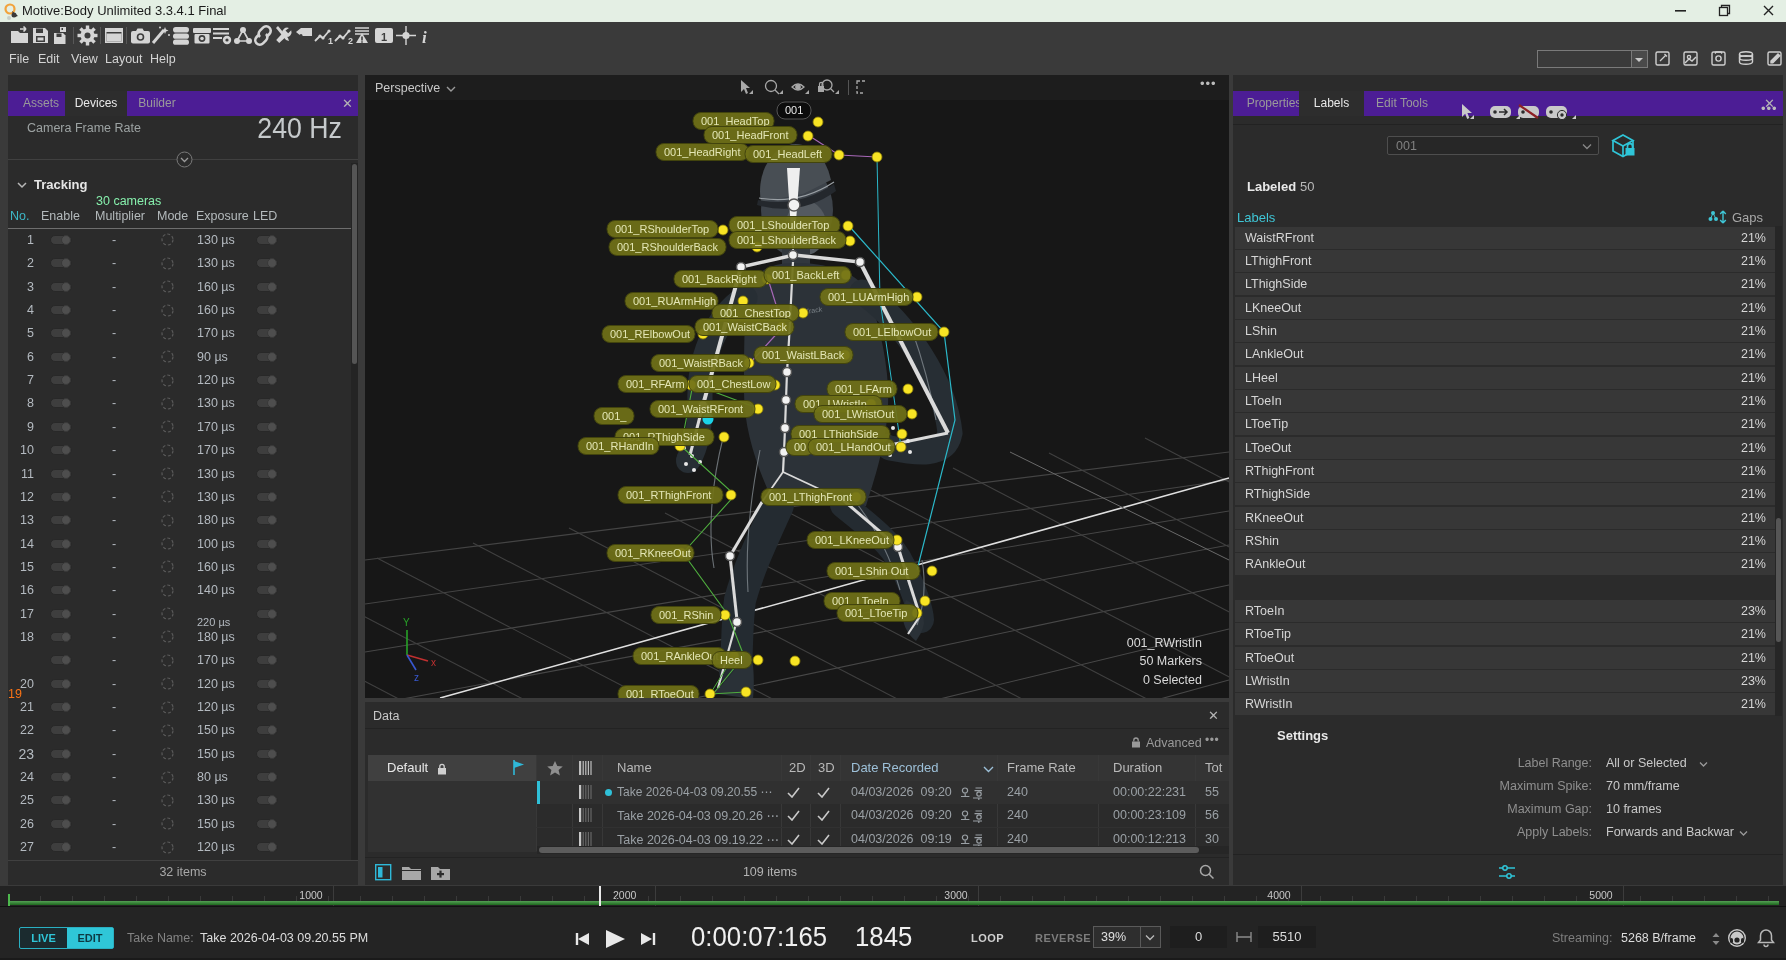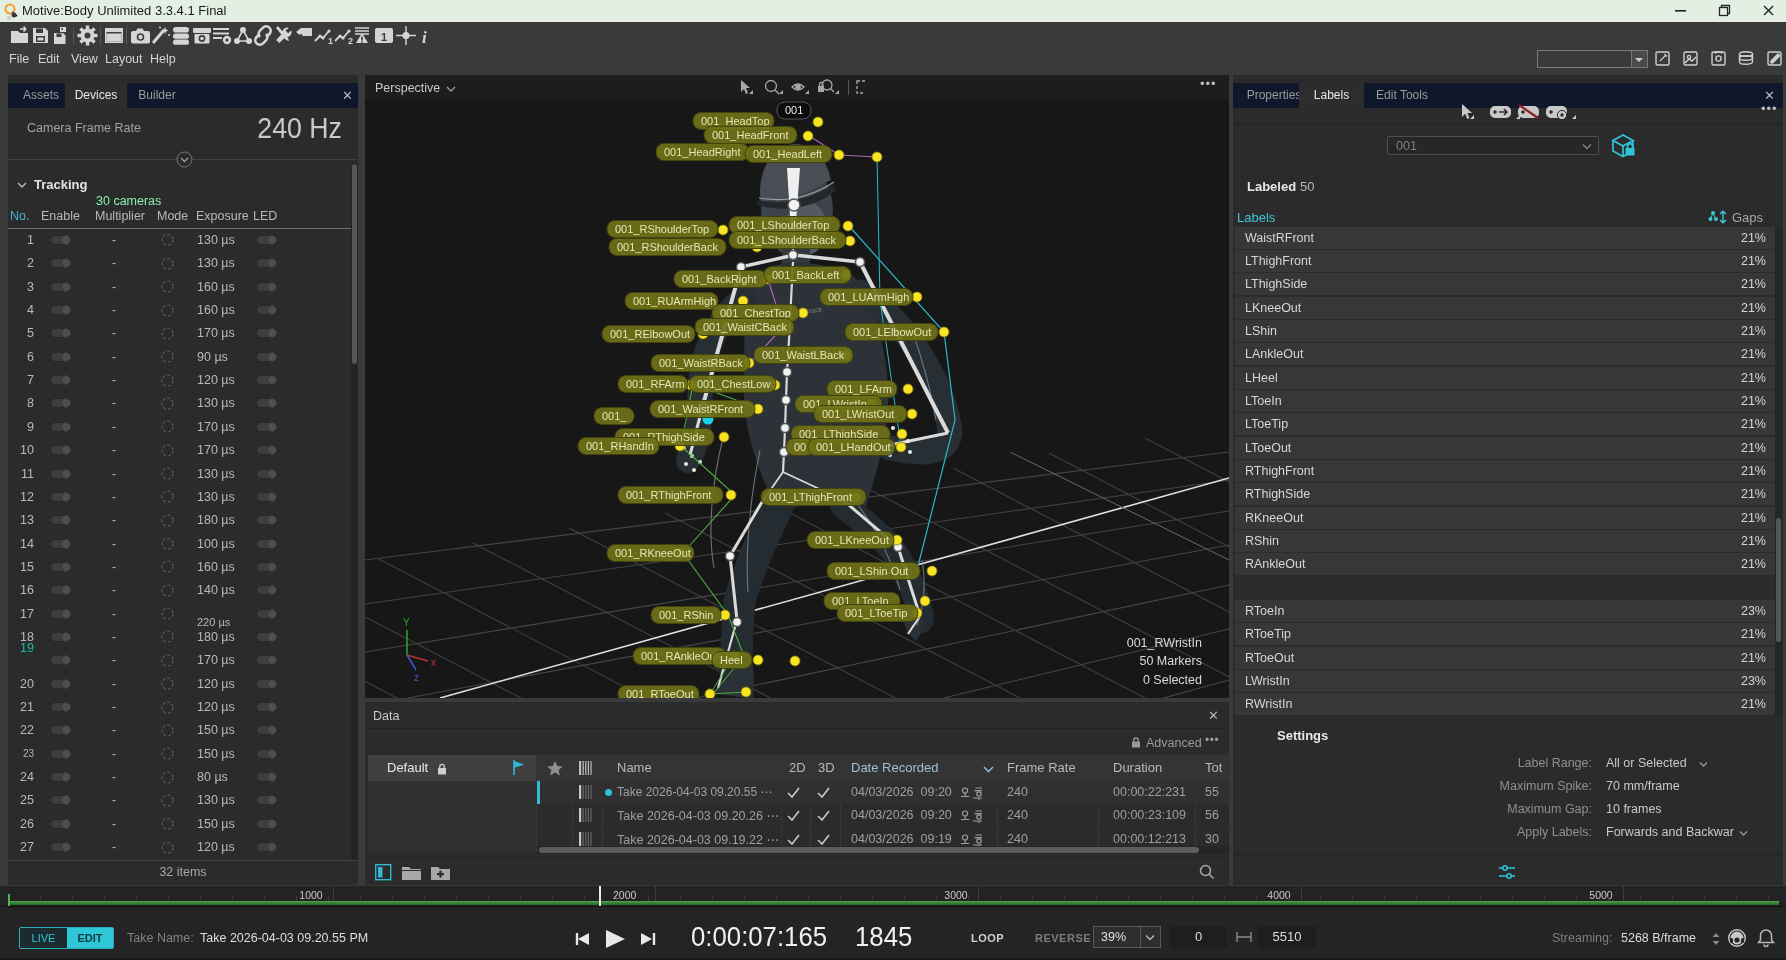--- a/index.html
+++ b/index.html
@@ -1,21 +1,21 @@
 <!DOCTYPE html>
 <html><head><meta charset="utf-8"><style>
 *{margin:0;padding:0;box-sizing:border-box}
 html,body{width:1786px;height:960px;overflow:hidden;background:#3a3a3a;
  font-family:"Liberation Sans",sans-serif;-webkit-font-smoothing:antialiased}
 .abs{position:absolute}
 #titlebar{position:absolute;left:0;top:0;width:1786px;height:22px;background:#e4efe4}
 #titlebar .t{position:absolute;left:22px;top:3px;font-size:13px;color:#1a1a1a}
 .menuitem{position:absolute;top:52px;font-size:12.5px;color:#d4d4d4}
 .panel{position:absolute;background:#2b2b2b}
-.tabbar{position:absolute;left:0;top:8px;right:0;height:25px;background:#0f172a}
+.tabbar{position:absolute;left:0;top:16px;right:0;height:25px;background:#4c1d95}
 .tab{position:absolute;top:0;height:25px;font-size:12px;color:#9a9a9a;text-align:center;line-height:25px}
 .tab.active{background:#2d2d2d;color:#e8e8e8}
 .x{position:absolute;font-size:13px;color:#b5b5b5}
 .toggle{position:absolute;width:22px;height:10px;border-radius:5px;background:#3e3e3e;border:1px solid #282828}
 .toggle i{position:absolute;right:0px;top:-1px;width:10px;height:10px;border-radius:50%;background:#4e4e4e;border:1px solid #383838}
 .lrow{position:absolute;left:2px;width:540px;height:22px;background:#373737;font-size:12.5px;color:#d6d6d6;line-height:22px}
 .lrow b{position:absolute;left:10px;font-weight:normal}
 .lrow s{position:absolute;right:9px;text-decoration:none}
 .kv{position:absolute;font-size:12.5px}
 .kv .k{position:absolute;right:191px;color:#8f8f8f;white-space:nowrap}
@@ -397,21 +397,21 @@
       <i></i>
     </div>
     <div class="abs" style="left:104px;top:551px;font-size:12.5px;color:#b4bac0;line-height:22px">-</div>
     <svg class="abs" style="left:153px;top:555px" width="13" height="13">
       <circle cx="6.5" cy="6.5" r="5.5" fill="none" stroke="#5a5a5a" stroke-width="1.2" stroke-dasharray="3 2"></circle>
     </svg>
     <div class="abs" style="left:189px;top:551px;font-size:12.5px;color:#b4bac0;line-height:22px">180 µs</div>
     <div class="toggle" style="left:248px;top:557px">
       <i></i>
     </div>
-    <div class="abs" style="left:0px;top:562px;width:26px;text-align:right;font-size:12.5px;color:#14b8a6;line-height:22px">19</div>
+    <div class="abs" style="left:0px;top:608px;width:26px;font-size:12.5px;color:#f97316;line-height:22px">19</div>
     <div class="toggle" style="left:42px;top:580px">
       <i></i>
     </div>
     <div class="abs" style="left:104px;top:574px;font-size:12.5px;color:#b4bac0;line-height:22px">-</div>
     <svg class="abs" style="left:153px;top:579px" width="13" height="13">
       <circle cx="6.5" cy="6.5" r="5.5" fill="none" stroke="#5a5a5a" stroke-width="1.2" stroke-dasharray="3 2"></circle>
     </svg>
     <div class="abs" style="left:189px;top:574px;font-size:12.5px;color:#b4bac0;line-height:22px">170 µs</div>
     <div class="toggle" style="left:248px;top:580px">
       <i></i>
@@ -445,21 +445,21 @@
       <i></i>
     </div>
     <div class="abs" style="left:104px;top:644px;font-size:12.5px;color:#b4bac0;line-height:22px">-</div>
     <svg class="abs" style="left:153px;top:649px" width="13" height="13">
       <circle cx="6.5" cy="6.5" r="5.5" fill="none" stroke="#5a5a5a" stroke-width="1.2" stroke-dasharray="3 2"></circle>
     </svg>
     <div class="abs" style="left:189px;top:644px;font-size:12.5px;color:#b4bac0;line-height:22px">150 µs</div>
     <div class="toggle" style="left:248px;top:650px">
       <i></i>
     </div>
-    <div class="abs" style="left:0px;top:668px;width:26px;text-align:right;font-size:10px;color:#b4bac0;line-height:22px">23</div>
+    <div class="abs" style="left:0px;top:668px;width:26px;text-align:right;font-size:14px;color:#b4bac0;line-height:22px">23</div>
     <div class="toggle" style="left:42px;top:674px">
       <i></i>
     </div>
     <div class="abs" style="left:104px;top:668px;font-size:12.5px;color:#b4bac0;line-height:22px">-</div>
     <svg class="abs" style="left:153px;top:672px" width="13" height="13">
       <circle cx="6.5" cy="6.5" r="5.5" fill="none" stroke="#5a5a5a" stroke-width="1.2" stroke-dasharray="3 2"></circle>
     </svg>
     <div class="abs" style="left:189px;top:668px;font-size:12.5px;color:#b4bac0;line-height:22px">150 µs</div>
     <div class="toggle" style="left:248px;top:674px">
       <i></i>
@@ -947,20 +947,21 @@
     </svg>
 <svg class="abs" style="left:37px;top:163px" width="19" height="15">
       <path d="M0 2 h7 l2 2 h10 v11 h-19 z" fill="#a8a8a8"></path>
       <path d="M0 6 h19 v-1 h-19 z" fill="#2b2b2b"></path>
     </svg>
 <svg class="abs" style="left:66px;top:163px" width="19" height="15">
       <path d="M0 2 h7 l2 2 h10 v11 h-19 z" fill="#a8a8a8"></path>
       <rect x="6" y="8" width="7" height="2.2" fill="#2b2b2b"></rect>
       <rect x="8.4" y="5.6" width="2.2" height="7" fill="#2b2b2b"></rect>
     </svg>
+<div class="abs" style="left:0;top:163px;width:810px;text-align:center;font-size:12.5px;color:#b3b3b3">109 items</div>
 <svg class="abs" style="left:834px;top:162px" width="16" height="16">
       <circle cx="6.5" cy="6.5" r="5" fill="none" stroke="#a8a8a8" stroke-width="1.5"></circle>
       <path d="M10 10 l4.5 4.5" stroke="#a8a8a8" stroke-width="1.5"></path>
     </svg>
 </div>
 <div class="panel" style="left:1233px;top:75px;width:550px;height:810px">
 <div class="tabbar">
       <div class="tab" style="left:5px;width:72px">Properties</div>
       <div class="tab active" style="left:66px;width:65px">Labels</div>
       <div class="tab" style="left:135px;width:68px">Edit Tools</div>
@@ -1143,21 +1144,21 @@
 <div class="abs" style="left:1301px;top:0;width:1px;height:20px;background:#3c3c3c"></div>
 <div class="abs" style="left:1581px;top:3px;width:40px;text-align:center;font-size:10.5px;color:#c8c8c8">5000</div>
 <div class="abs" style="left:1623px;top:0;width:1px;height:20px;background:#3c3c3c"></div>
 <div class="abs" style="left:8px;top:10px;width:1771px;height:5px;background:repeating-linear-gradient(90deg,#3a3a3a 0 1px,transparent 1px 32px)"></div>
 <div class="abs" style="left:8px;top:15px;width:1771px;height:4px;background:linear-gradient(#55a055,#1d661d)"></div>
 <div class="abs" style="left:8px;top:8px;width:2px;height:12px;background:#4db84d"></div>
 <div class="abs" style="left:599px;top:0;width:2px;height:20px;background:#e8e8e8"></div>
 </div>
 <div class="abs" style="left:0;top:906px;width:1786px;height:52px;background:#242424;border-top:1px solid #111">
 <div class="abs" style="left:19px;top:20px;width:95px;height:22px;border:1px solid #2ab0c2;border-radius:2px;background:#1b2b2f">
-      <div class="abs" style="left:0;top:0;width:47px;height:20px;text-align:center;line-height:20px;font-size:11px;font-weight:normal;color:#2fc6d8">LIVE</div>
+      <div class="abs" style="left:0;top:0;width:47px;height:20px;text-align:center;line-height:20px;font-size:11px;font-weight:bold;color:#2fc6d8">LIVE</div>
       <div class="abs" style="left:47px;top:0;width:46px;height:20px;background:#2fc6d8;text-align:center;line-height:20px;font-size:11px;font-weight:bold;color:#0d3a42">EDIT</div>
     </div>
 <div class="abs" style="left:127px;top:24px;font-size:12.5px;color:#838383">Take Name:</div>
 <div class="abs" style="left:200px;top:24px;font-size:12.5px;color:#dedede">Take 2026-04-03 09.20.55 PM</div>
 <svg class="abs" style="left:570px;top:22px" width="100" height="20">
 <g fill="#e8e8e8">
         <path d="M7 4 v12" stroke="#e8e8e8" stroke-width="2.4"></path>
         <path d="M19 4 L8 10 L19 16 Z"></path>
 <path d="M36 1 L55 10 L36 19 Z"></path>
 <path d="M71 4 L82 10 L71 16 Z"></path>

